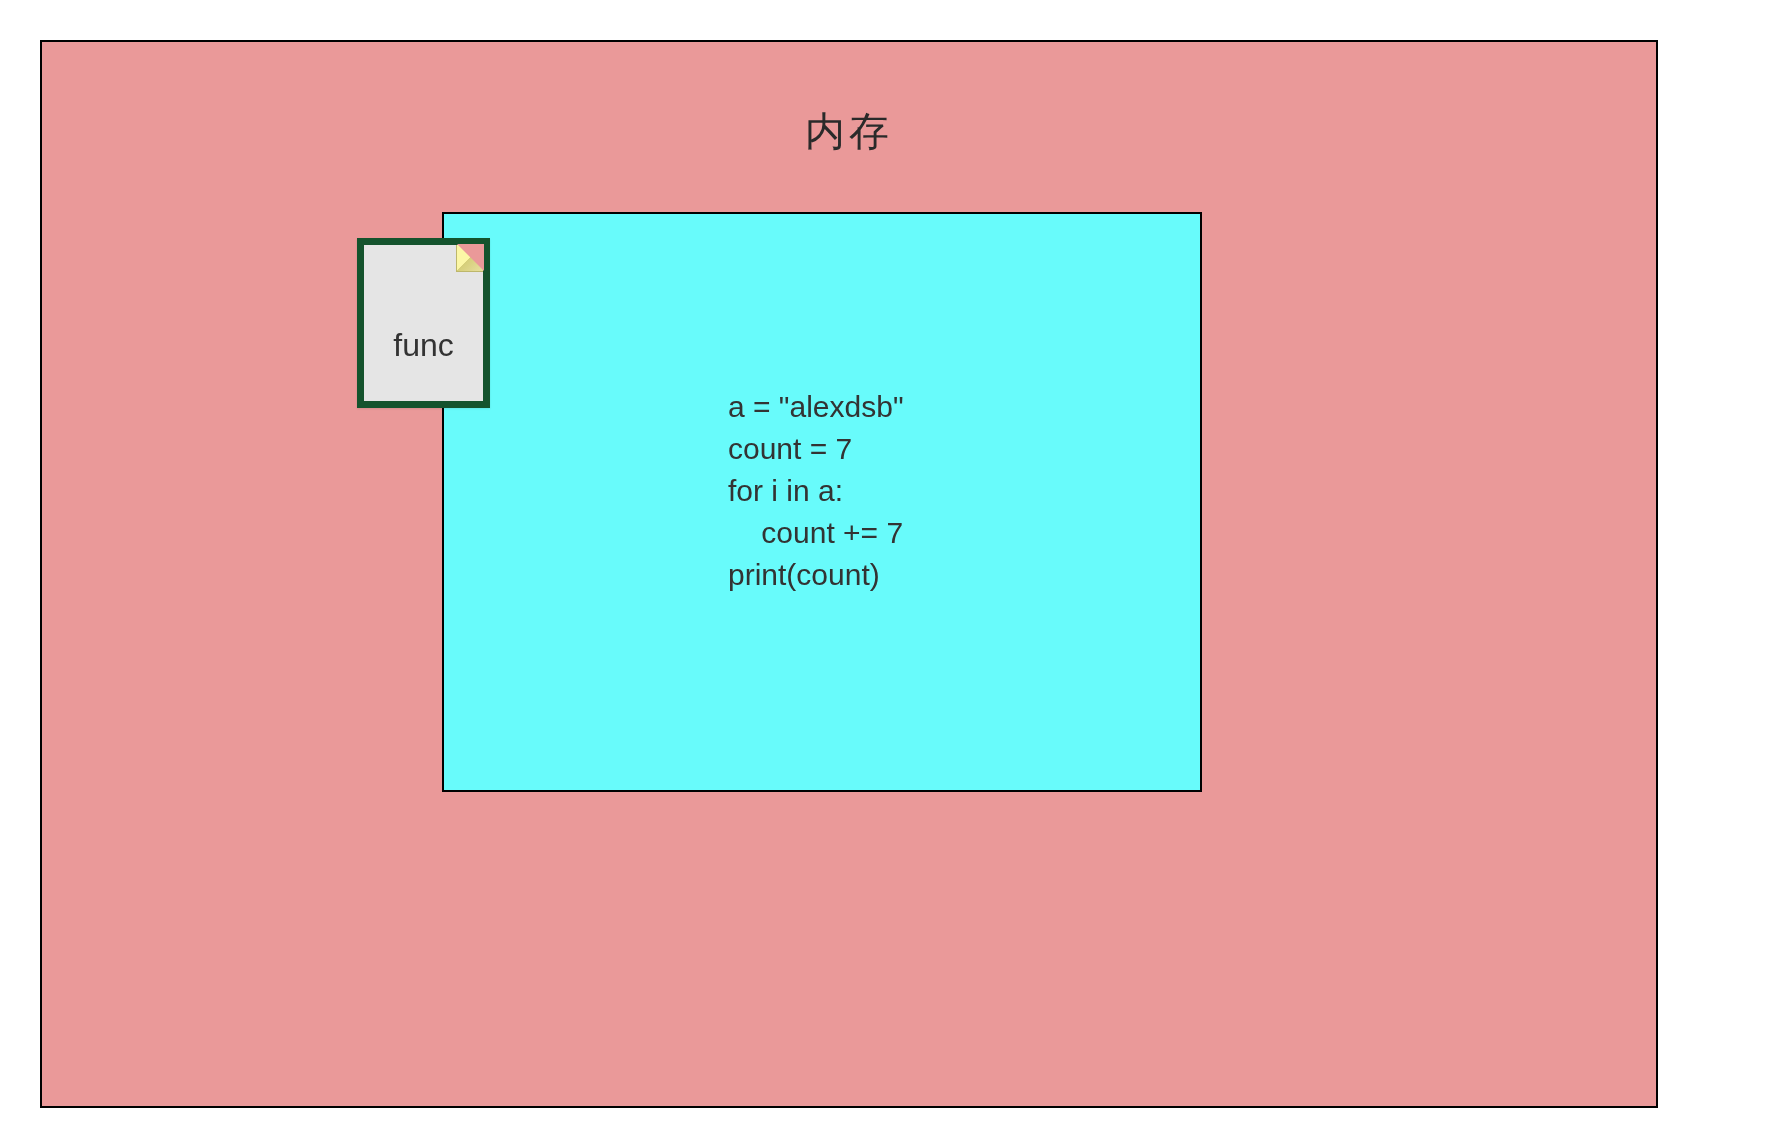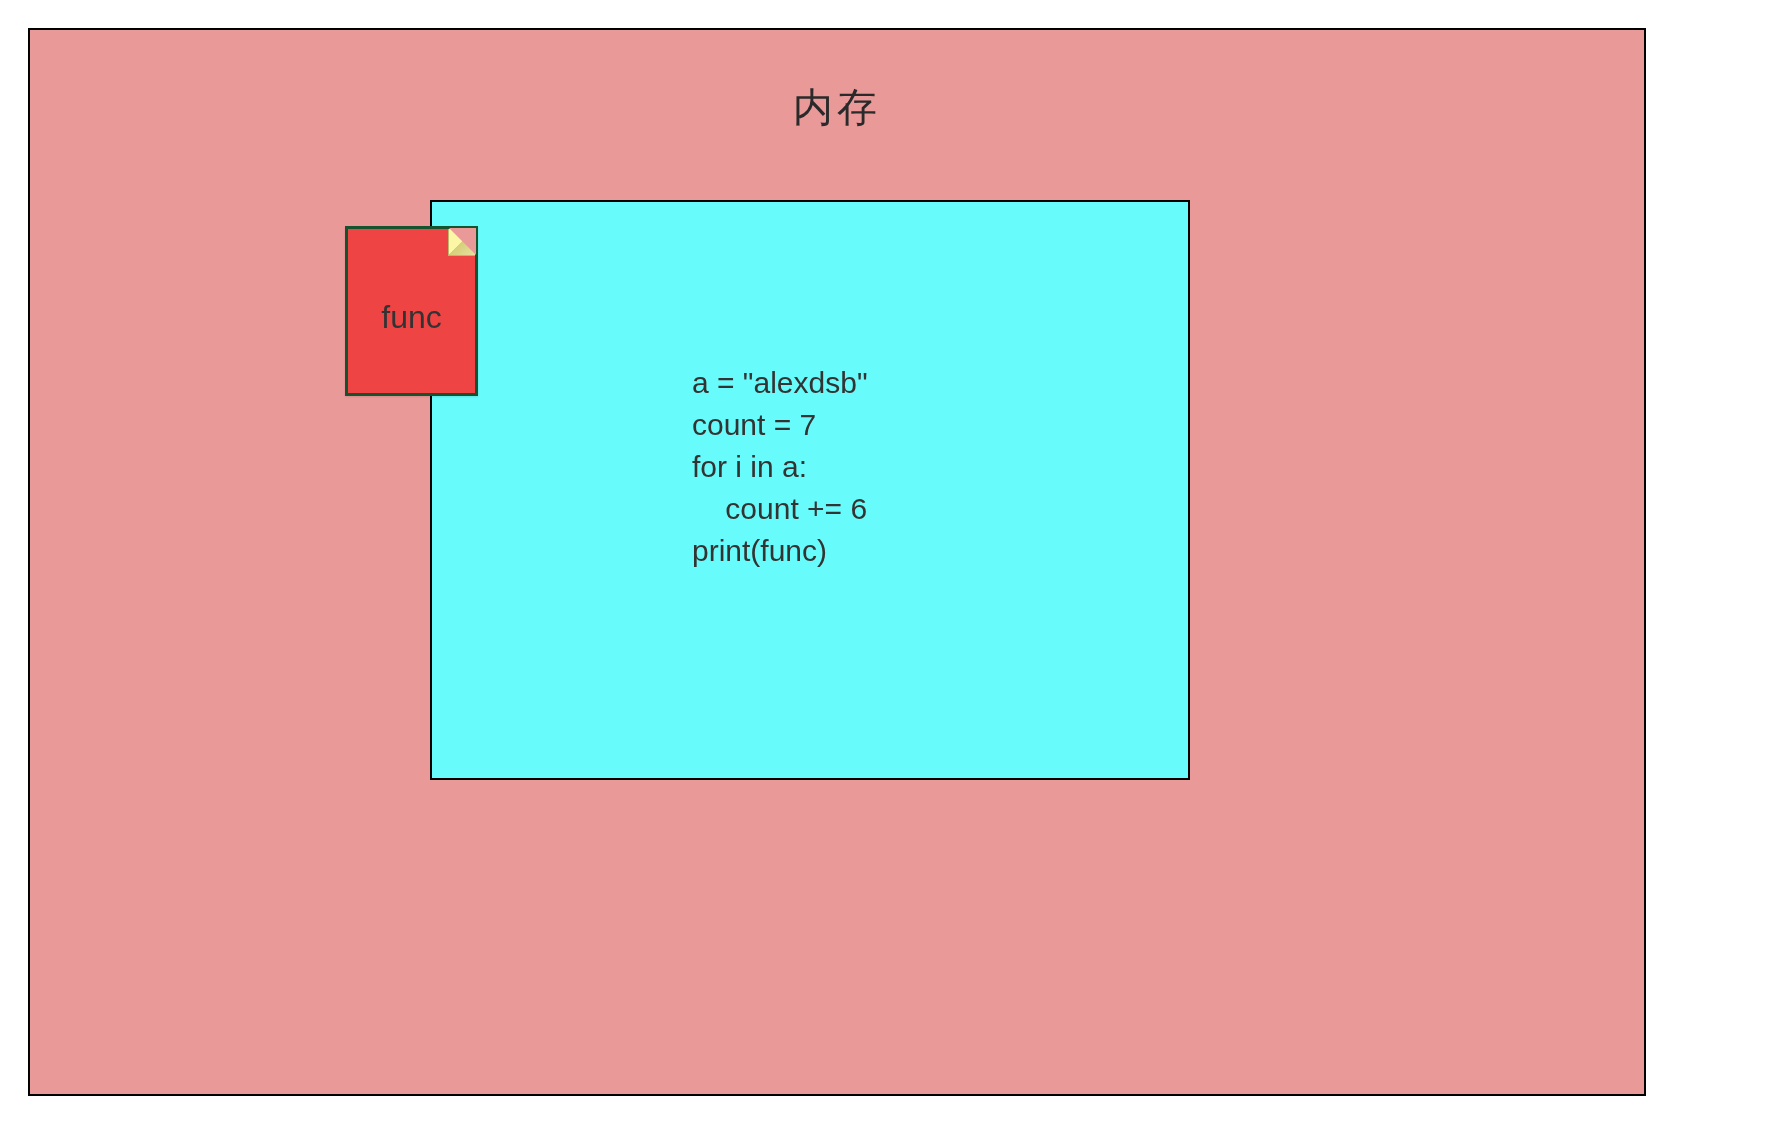--- a/index.html
+++ b/index.html
@@ -1,17 +1,17 @@
 <!DOCTYPE html>
 <html><head>
   <meta charset="utf-8">
   <style>
     * {
       margin: 0;
-      padding: 0;
+      padding: 12px;
       box-sizing: border-box;
     }
     body {
       background: #ffffff;
       font-family: "Helvetica Neue", Arial, "Hiragino Sans", "PingFang SC", sans-serif;
       width: 1766px;
       height: 1146px;
       padding: 28px 120px 50px 28px;
     }
     .memory-box {
@@ -48,22 +48,22 @@
       line-height: 1.4;
       white-space: pre;
       font-family: "Helvetica Neue", Arial, sans-serif;
     }
     .file-note {
       position: absolute;
       top: 196px;
       left: 315px;
       width: 133px;
       height: 170px;
-      background: #ef4444;
-      border: 3px solid #14532d;
+      background: #e5e5e5;
+      border: 7px solid #14532d;
       box-shadow: 0 1px 2px rgba(0,0,0,0.1);
     }
     .file-note::before {
       content: "";
       position: absolute;
       top: 0;
       right: 0;
       width: 26px;
       height: 26px;
       background: linear-gradient(135deg, #fcf7a6 0%, #fcf7a6 48%, #d6cf7a 50%, #e8e0a0 100%);
@@ -93,20 +93,20 @@
 </head>
 <body>
 
 <div class="memory-box">
   <div class="memory-title">内存</div>
 
   <div class="inner-box">
     <div class="code-block"><span>a = "alexdsb"</span>
 <span>count = 7</span>
 <span>for i in a:</span>
-<span>    count += 6</span>
-<span>print(func)</span></div>
+<span>    count += 7</span>
+<span>print(count)</span></div>
   </div>
 
   <div class="file-note">
     <div class="file-label">func</div>
   </div>
 </div>
 
 </body></html>

